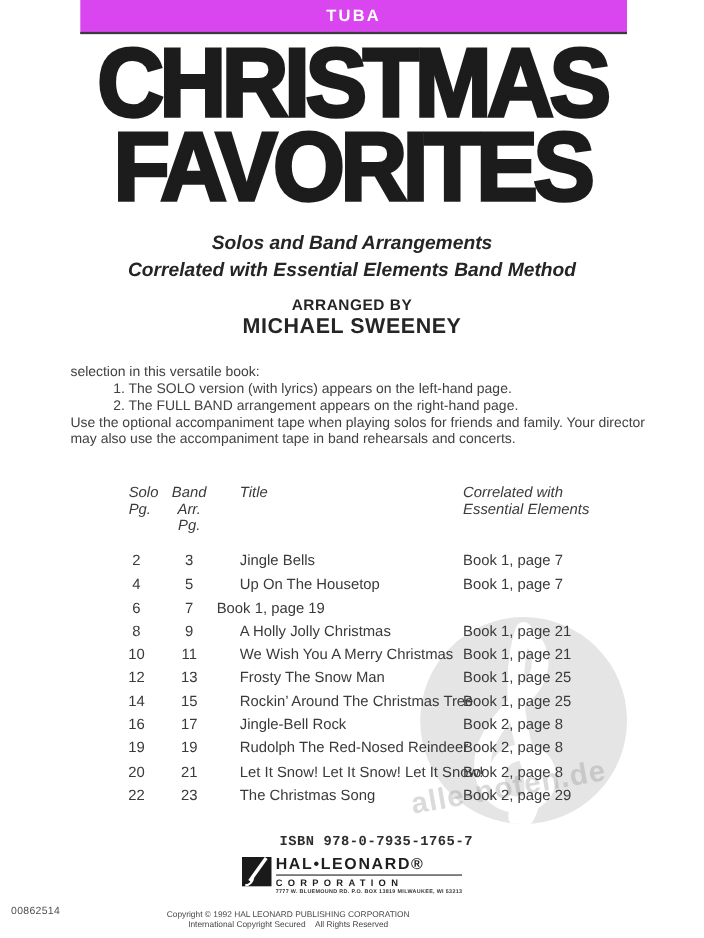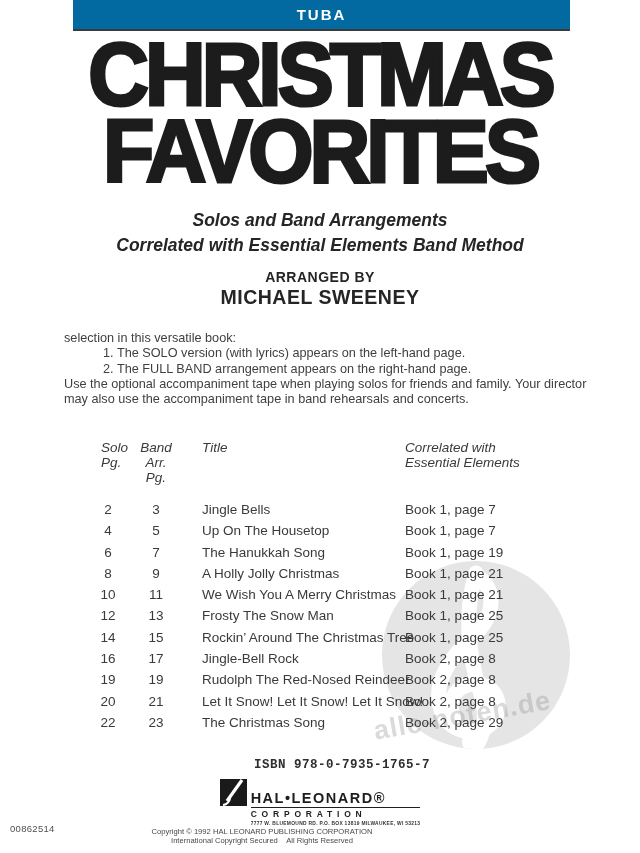--- a/index.html
+++ b/index.html
@@ -21,21 +21,21 @@
     font-size: 27px; font-weight: bold; letter-spacing: 1px;
     color: rgba(140,140,140,0.32);
     transform: rotate(-10deg); transform-origin: left center;
     white-space: nowrap;
   }
   .content { position: relative; z-index: 2; }
 
   
   #instrument-bar {
     position: absolute; left: 73px; top: 0; width: 497px; height: 31px;
-    background: #0369a1; border-bottom: 2px solid #3a3a3a;
+    background: #d946ef; border-bottom: 2px solid #3a3a3a;
     display: flex; align-items: center; justify-content: center;
   }
   #instrument-label {
     color: #ffffff; font-weight: bold; font-size: 15px; letter-spacing: 2px;
   }
   #book-title {
     position: absolute; left: 0; top: 37px; width: 640px;
     text-align: center; line-height: 73px;
     font-size: 84px; font-weight: bold; letter-spacing: -4px;
     color: #1c1c1c; -webkit-text-stroke: 3px #1c1c1c;
@@ -54,21 +54,21 @@
     margin-top: 1px; font-size: 19.5px; font-weight: bold;
     letter-spacing: 0.5px; color: #252525;
   }
 
   
   #intro-block { position: absolute; left: 64px; top: 331px; width: 520px; }
   .intro-line { font-size: 12.7px; line-height: 15.3px; color: #404040; white-space: nowrap; }
   .intro-line.indent { padding-left: 39px; }
 
   
-  #toc { position: absolute; left: 85px; top: 440px; width: 470px; }
+  #toc { position: absolute; left: 101px; top: 440px; width: 470px; }
   .toc-grid { display: grid; grid-template-columns: 46px 50px 224px auto; }
   .toc-head { font-style: italic; font-size: 13.5px; line-height: 15px; color: #3a3a3a; }
   .hc { white-space: pre-line; }
   .hc.c1 { padding-left: 16px; }
   .hc.c2 { text-align: center; }
   .hc.c3 { padding-left: 21px; }
   .toc-body { margin-top: 17px; }
   .trow { display: grid; grid-template-columns: 46px 50px 224px auto; height: 21.3px; align-items: baseline; }
   .trow span { font-size: 13.5px; color: #3a3a3a; white-space: nowrap; }
   .trow .c1, .trow .c2 { text-align: center; }
@@ -81,21 +81,21 @@
     font-size: 12.5px; font-weight: bold; letter-spacing: 0.5px; color: #2e2e2e; padding-left: 44px;
   }
   #publisher-logo {
     position: absolute; left: 0; top: 779px; width: 640px;
     display: flex; justify-content: center; align-items: flex-start; gap: 4px;
   }
   #logo-mark { width: 27px; height: 27px; position: relative; flex: 0 0 auto; }
   #logo-textblock { text-align: left; }
   #publisher-name {
     font-size: 14.5px; font-weight: bold; letter-spacing: 1.5px;
-    color: #1e1e1e; line-height: 15px; margin-top: 12px;
+    color: #1e1e1e; line-height: 15px;
   }
   #publisher-rule { border-top: 1.5px solid #1e1e1e; margin: 1px 0 1px 0; }
   #publisher-sub {
     font-size: 8.5px; font-weight: bold; letter-spacing: 4.8px; color: #1e1e1e;
   }
   #publisher-address {
     margin-top: 2px; font-size: 4.9px; font-weight: bold; letter-spacing: 0.3px; color: #333;
   }
   #copyright-block {
     position: absolute; left: 0; top: 827px; width: 524px; text-align: center;
@@ -171,21 +171,20 @@
         </div>
         <div class="trow">
           <span class="c1">4</span>
           <span class="c2">5</span>
           <span class="c3">Up On The Housetop</span>
           <span class="c4">Book 1, page 7</span>
         </div>
         <div class="trow">
           <span class="c1">6</span>
           <span class="c2">7</span>
-          <span class="c3">The Hanukkah Song</span>
           <span class="c4">Book 1, page 19</span>
         </div>
         <div class="trow">
           <span class="c1">8</span>
           <span class="c2">9</span>
           <span class="c3">A Holly Jolly Christmas</span>
           <span class="c4">Book 1, page 21</span>
         </div>
         <div class="trow">
           <span class="c1">10</span>

